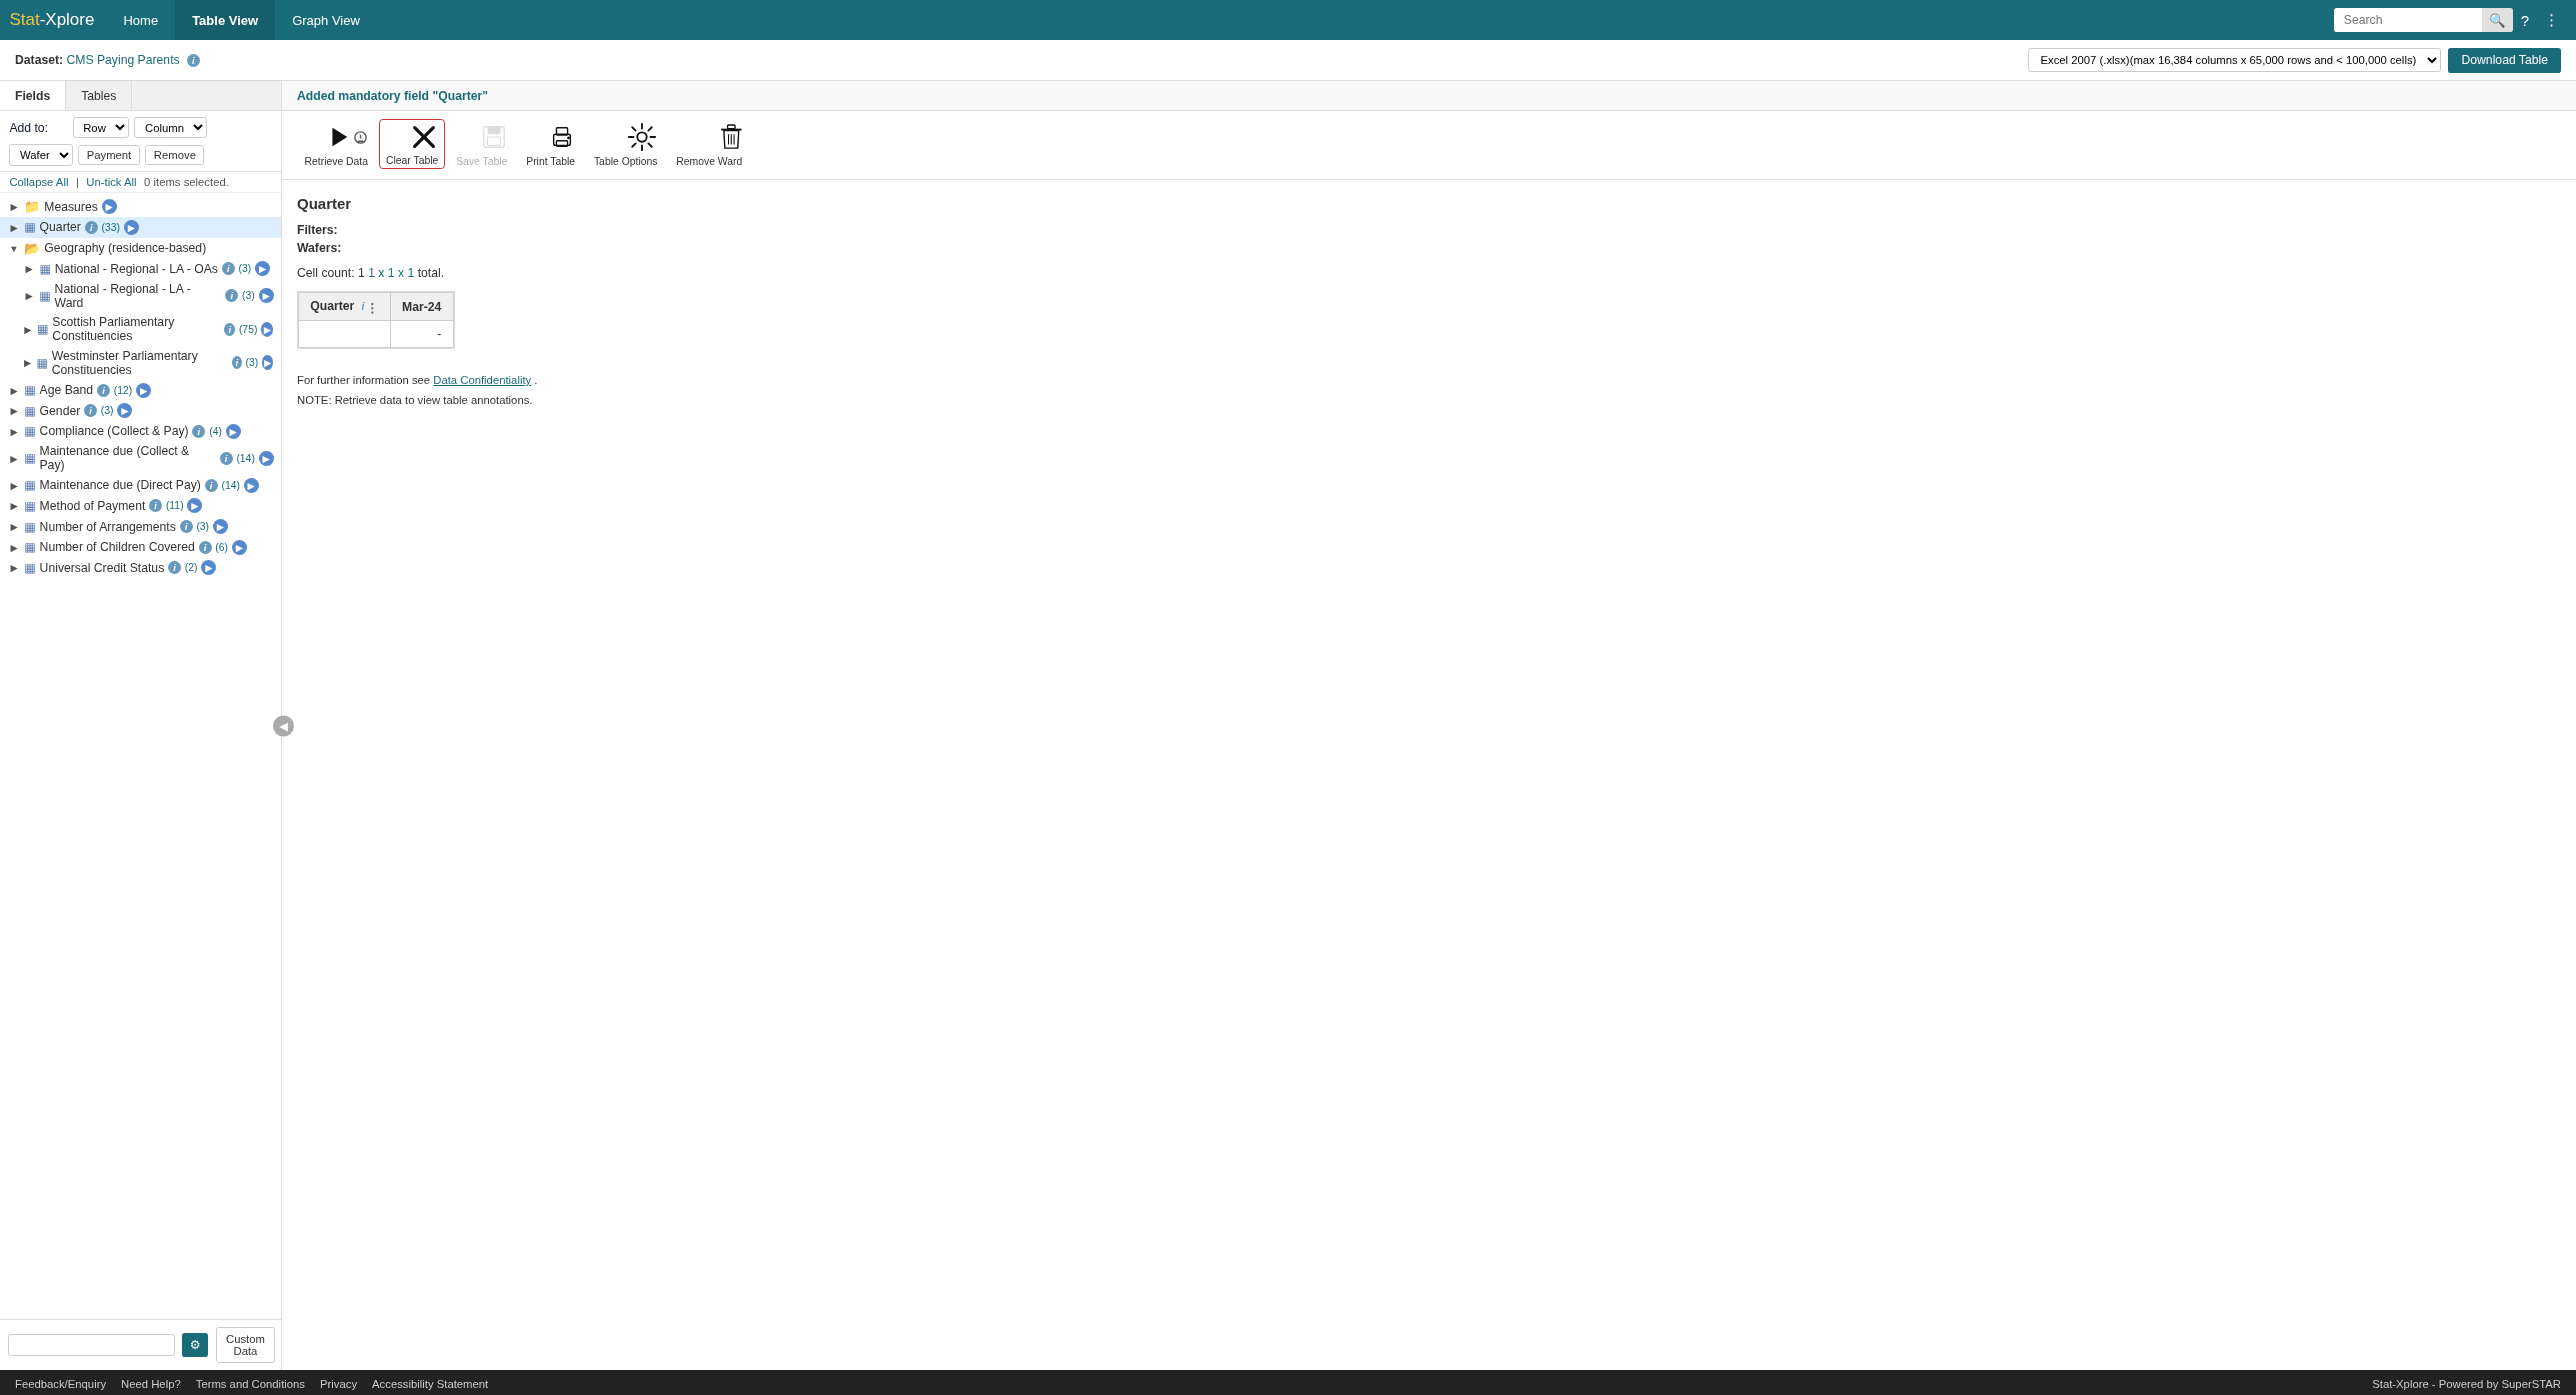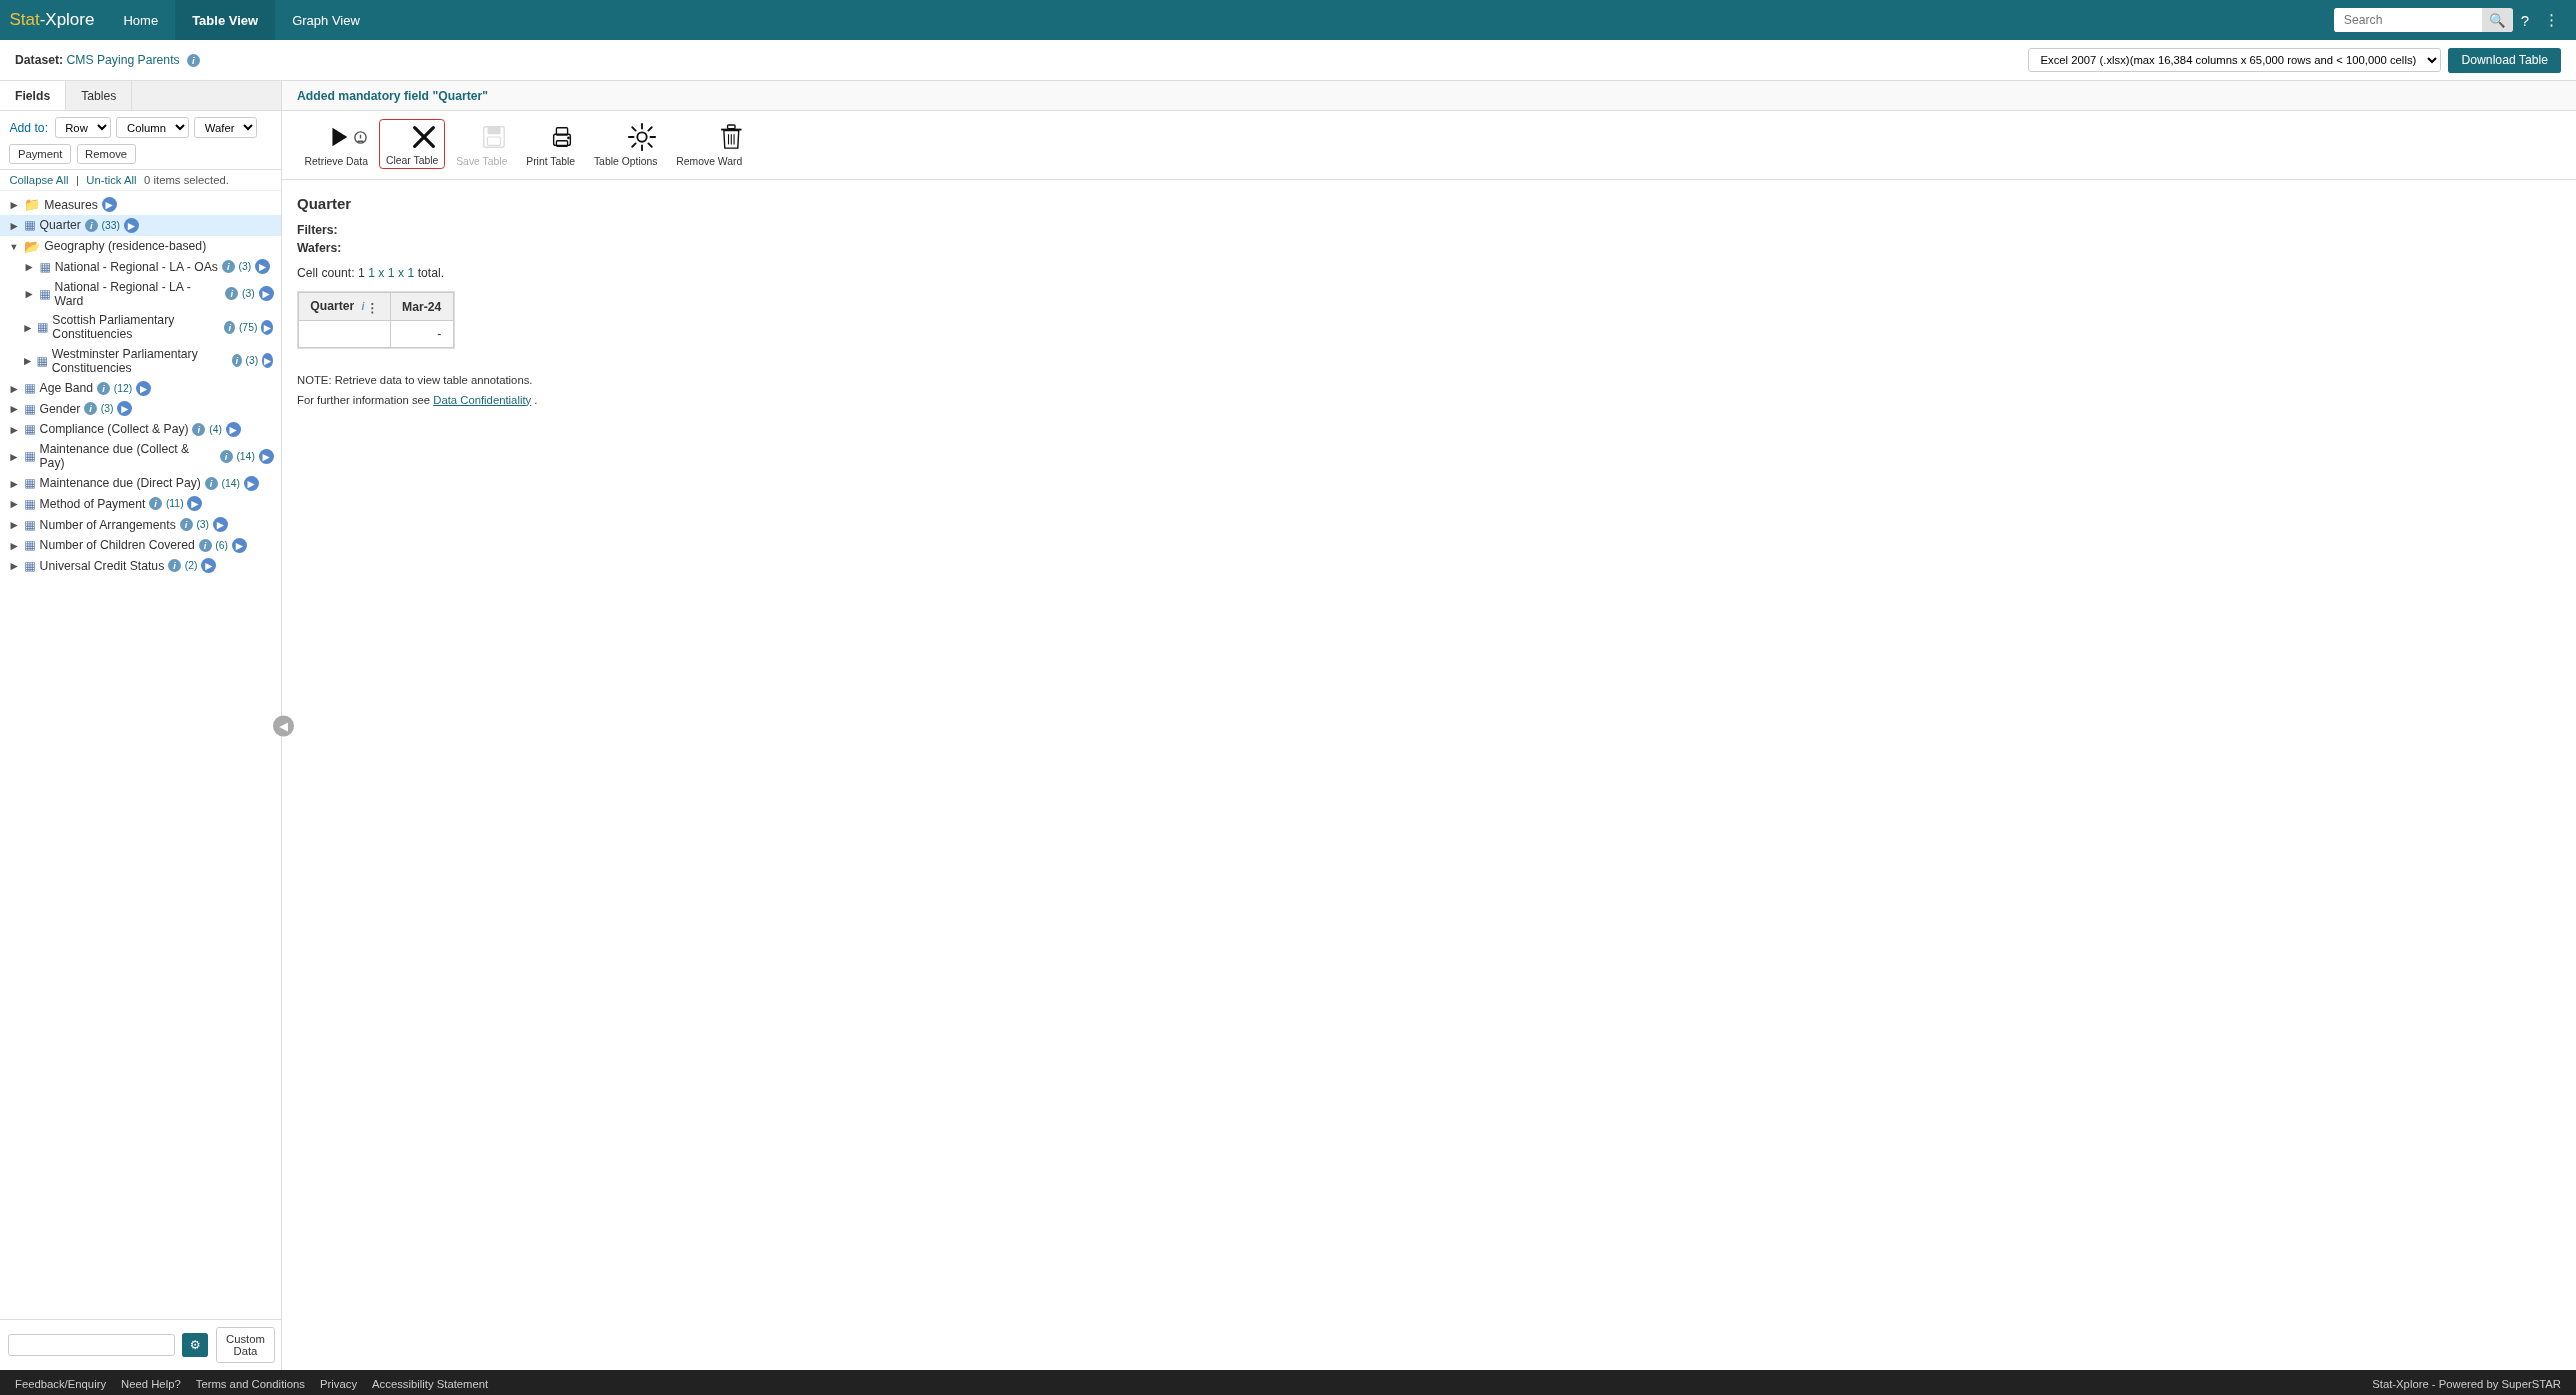--- a/index.html
+++ b/index.html
@@ -144,21 +144,21 @@
 
     
     .add-to-bar {
       padding: 5.6px 9.4px;
       border-bottom: 0.9px solid #ddd;
       display: flex;
       align-items: center;
       gap: 5.6px;
       flex-wrap: wrap;
     }
-    .add-to-bar .label { font-size: 12.2px; color: #0369a1; margin-right: 1px; }
+    .add-to-bar .label { font-size: 12.2px; color: #0f172a; margin-right: 19px; }
     .add-to-select {
       border: 0.9px solid #ccc;
       border-radius: 2.8px;
       padding: 2.8px 5.6px;
       font-size: 11.3px;
       background: white;
       cursor: pointer;
     }
     .filter-btn, .remove-btn {
       background: none;
@@ -744,26 +744,26 @@
           </thead>
           <tbody>
             <tr>
               <td></td>
               <td>-</td>
             </tr>
           </tbody>
         </table>
       </div>
 
-      <div class="info-note">NOTE: Retrieve data to view table annotations.</div>
       <div class="info-note">
         <span>For further information see</span>
         <a>Data Confidentiality</a>
         <span>.</span>
       </div>
+      <div class="info-note">NOTE: Retrieve data to view table annotations.</div>
     </div>
   </div>
 </div>
 
 <div class="page-footer">
   <div class="footer-links">
     <a>Feedback/Enquiry</a>
     <a>Need Help?</a>
     <a>Terms and Conditions</a>
     <a>Privacy</a>

